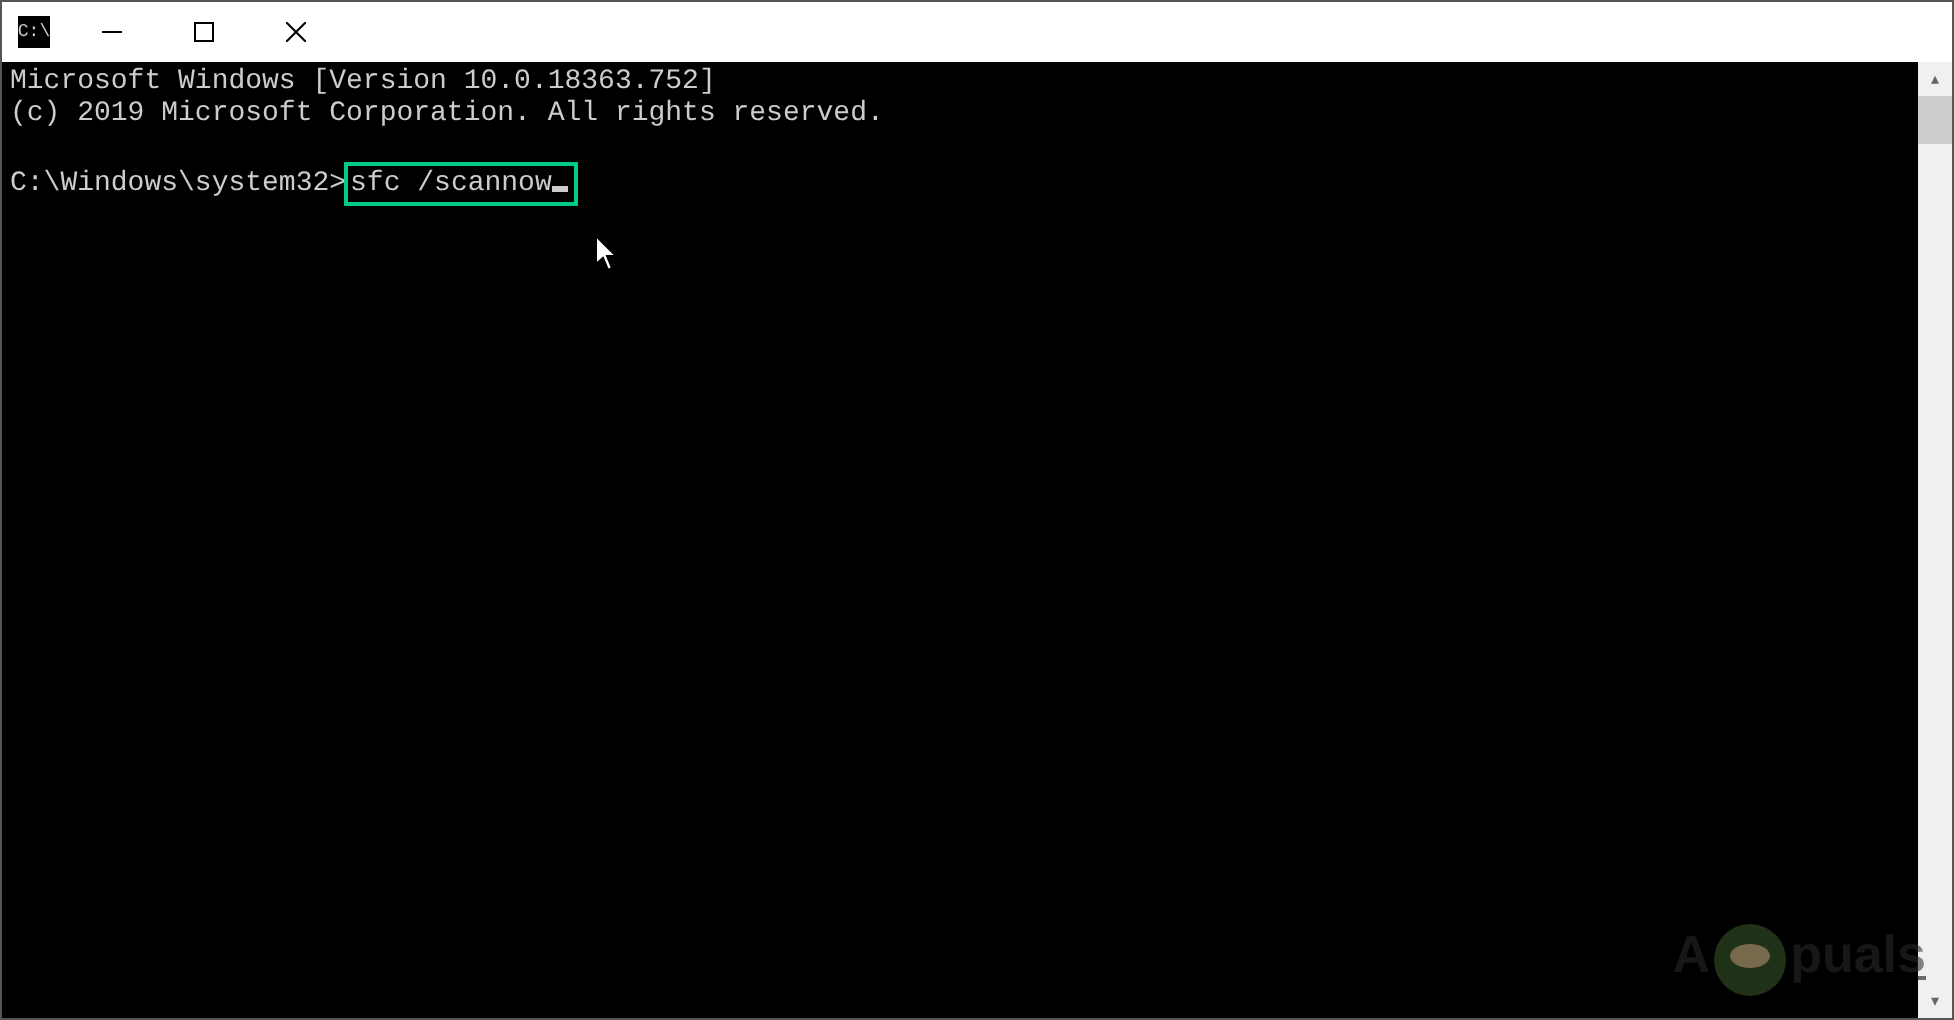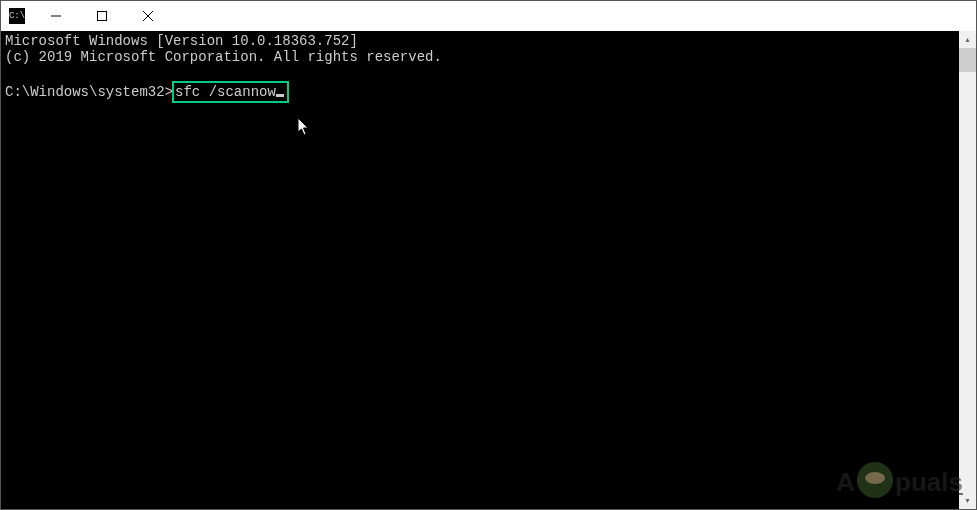--- a/index.html
+++ b/index.html
@@ -129,21 +129,21 @@
       width: 14px;
       height: 20px;
       pointer-events: none;
       z-index: 10;
     }
     .watermark {
       position: absolute;
       right: 14px;
       bottom: 8px;
       display: flex;
-      align-items: center;
+      align-items: flex-start;
       gap: 2px;
       opacity: 0.55;
       pointer-events: none;
       text-decoration: underline;
     }
     .wm-head {
       width: 36px;
       height: 36px;
       border-radius: 50%;
       background: #3a5a2a;

